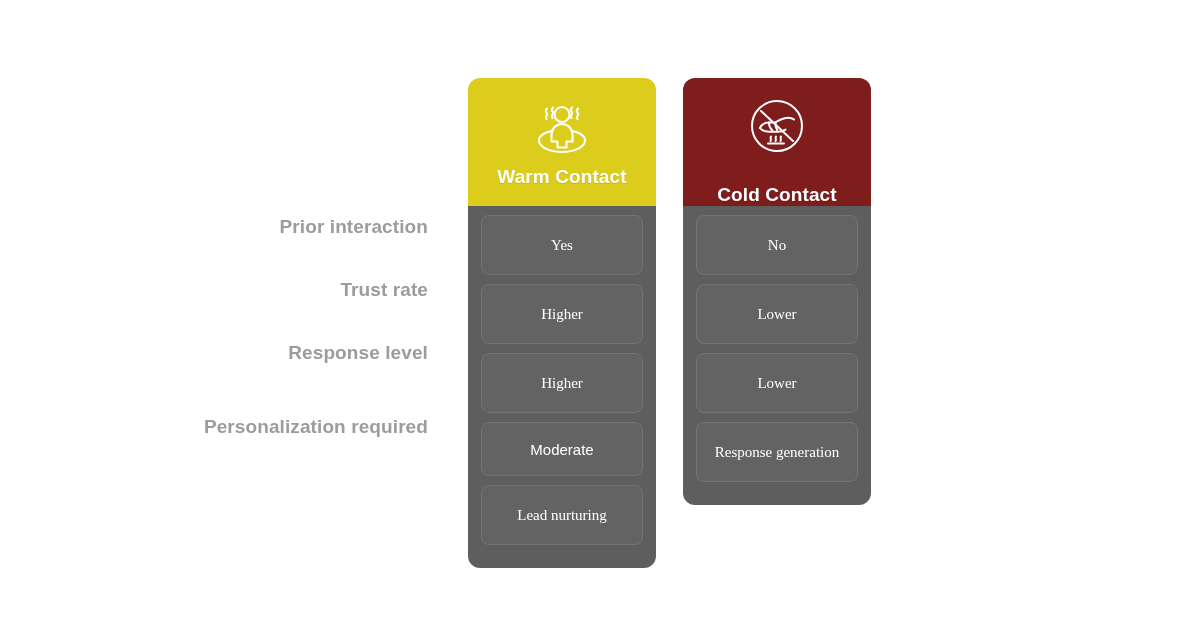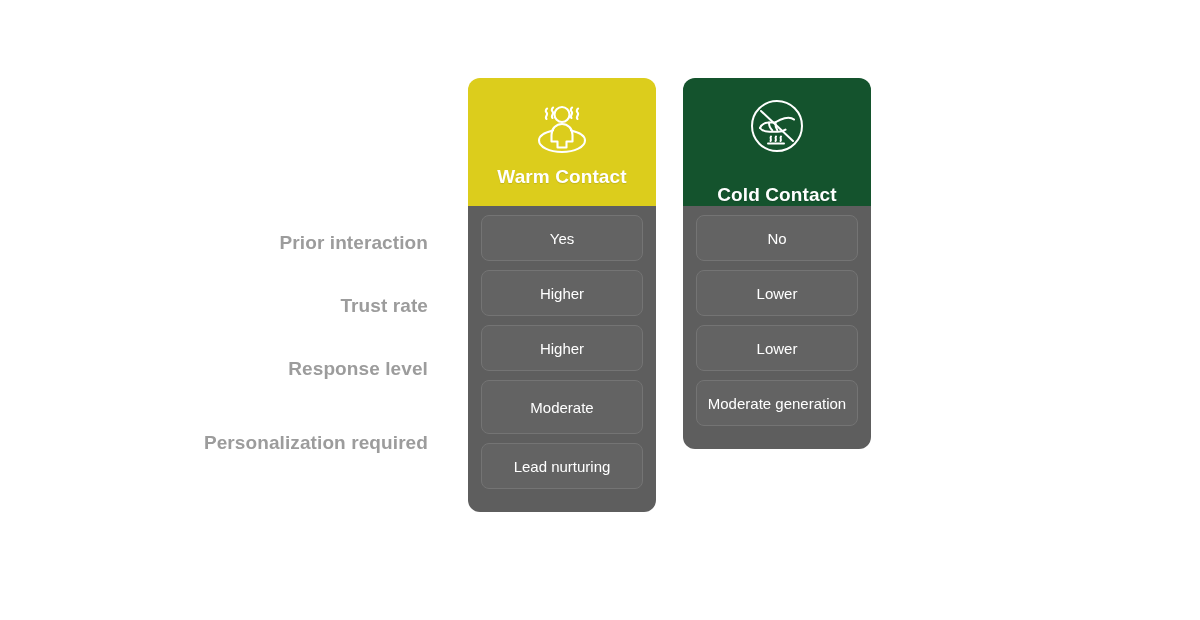--- a/index.html
+++ b/index.html
@@ -17,21 +17,21 @@
   #comparison-root {
     position: relative;
     width: 1200px;
     height: 620px;
   }
 
   
   .label-col {
     position: absolute;
     left: 180px;
-    top: 216px;
+    top: 200px;
     width: 248px;
     display: flex;
     flex-direction: column;
   }
   .row-label {
     display: flex;
     align-items: center;
     justify-content: flex-end;
     text-align: right;
     color: #9c9c9c;
@@ -103,21 +103,21 @@
     line-height: 19px;
     display: flex;
     align-items: center;
     justify-content: center;
     text-align: center;
     box-sizing: border-box;
     margin-bottom: 9px;
     padding: 0 4px;
   }
   .cell:last-child { margin-bottom: 11px; }
-  .cell.h-sm { height: 46px; }
+  .cell.h-sm { height: 60px; font-family: Liberation Serif, serif; }
   .cell.h-lg { height: 54px; }
 
   svg { display: block; }
 </style>
 </head>
 <body>
 
 <div id="comparison-root">
 
   <div class="label-col">
@@ -150,21 +150,21 @@
     <div class="col-body">
       <div class="cell h-sm">Yes</div>
       <div class="cell h-sm">Higher</div>
       <div class="cell h-sm">Higher</div>
       <div class="cell h-lg">Moderate</div>
       <div class="cell h-sm">Lead nurturing</div>
     </div>
   </div>
 
   <div class="col col-cold">
-    <div class="col-header" style="background:#14532d;gap:20px;">
+    <div class="col-header" style="background:#7f1d1d;gap:20px;">
       <span class="icon-wrap">
         <svg width="58" height="58" viewBox="0 0 58 58" fill="none" stroke="#ffffff" stroke-width="2" stroke-linecap="round" stroke-linejoin="round">
 
           <circle cx="29" cy="29" r="25"></circle>
 
           <path d="M12 31 C13.5 27.5 17 25.5 21 25.5 L27 25.5 C29.5 24 33 22 36.5 21.2 C40.5 20.3 44 20.8 46 22.6"></path>
           <path d="M12 31 C14 33.6 17.5 34.8 21.5 34.8 L30 34.8 C33 34.8 35.5 34 37.5 32.6"></path>
           <path d="M21 25.5 C21 28.9 22.3 31.6 24.3 33.2"></path>
           <path d="M27.5 25.3 C27.2 28.3 27.9 31 29.3 33.1"></path>
 
@@ -175,17 +175,17 @@
 
           <path d="M13 14 L45 44"></path>
         </svg>
       </span>
       <div class="col-title">Cold Contact</div>
     </div>
     <div class="col-body">
       <div class="cell h-sm">No</div>
       <div class="cell h-sm">Lower</div>
       <div class="cell h-sm">Lower</div>
-      <div class="cell h-sm">Moderate generation</div>
+      <div class="cell h-sm">Response generation</div>
     </div>
   </div>
 
 </div>
 
 </body></html>

